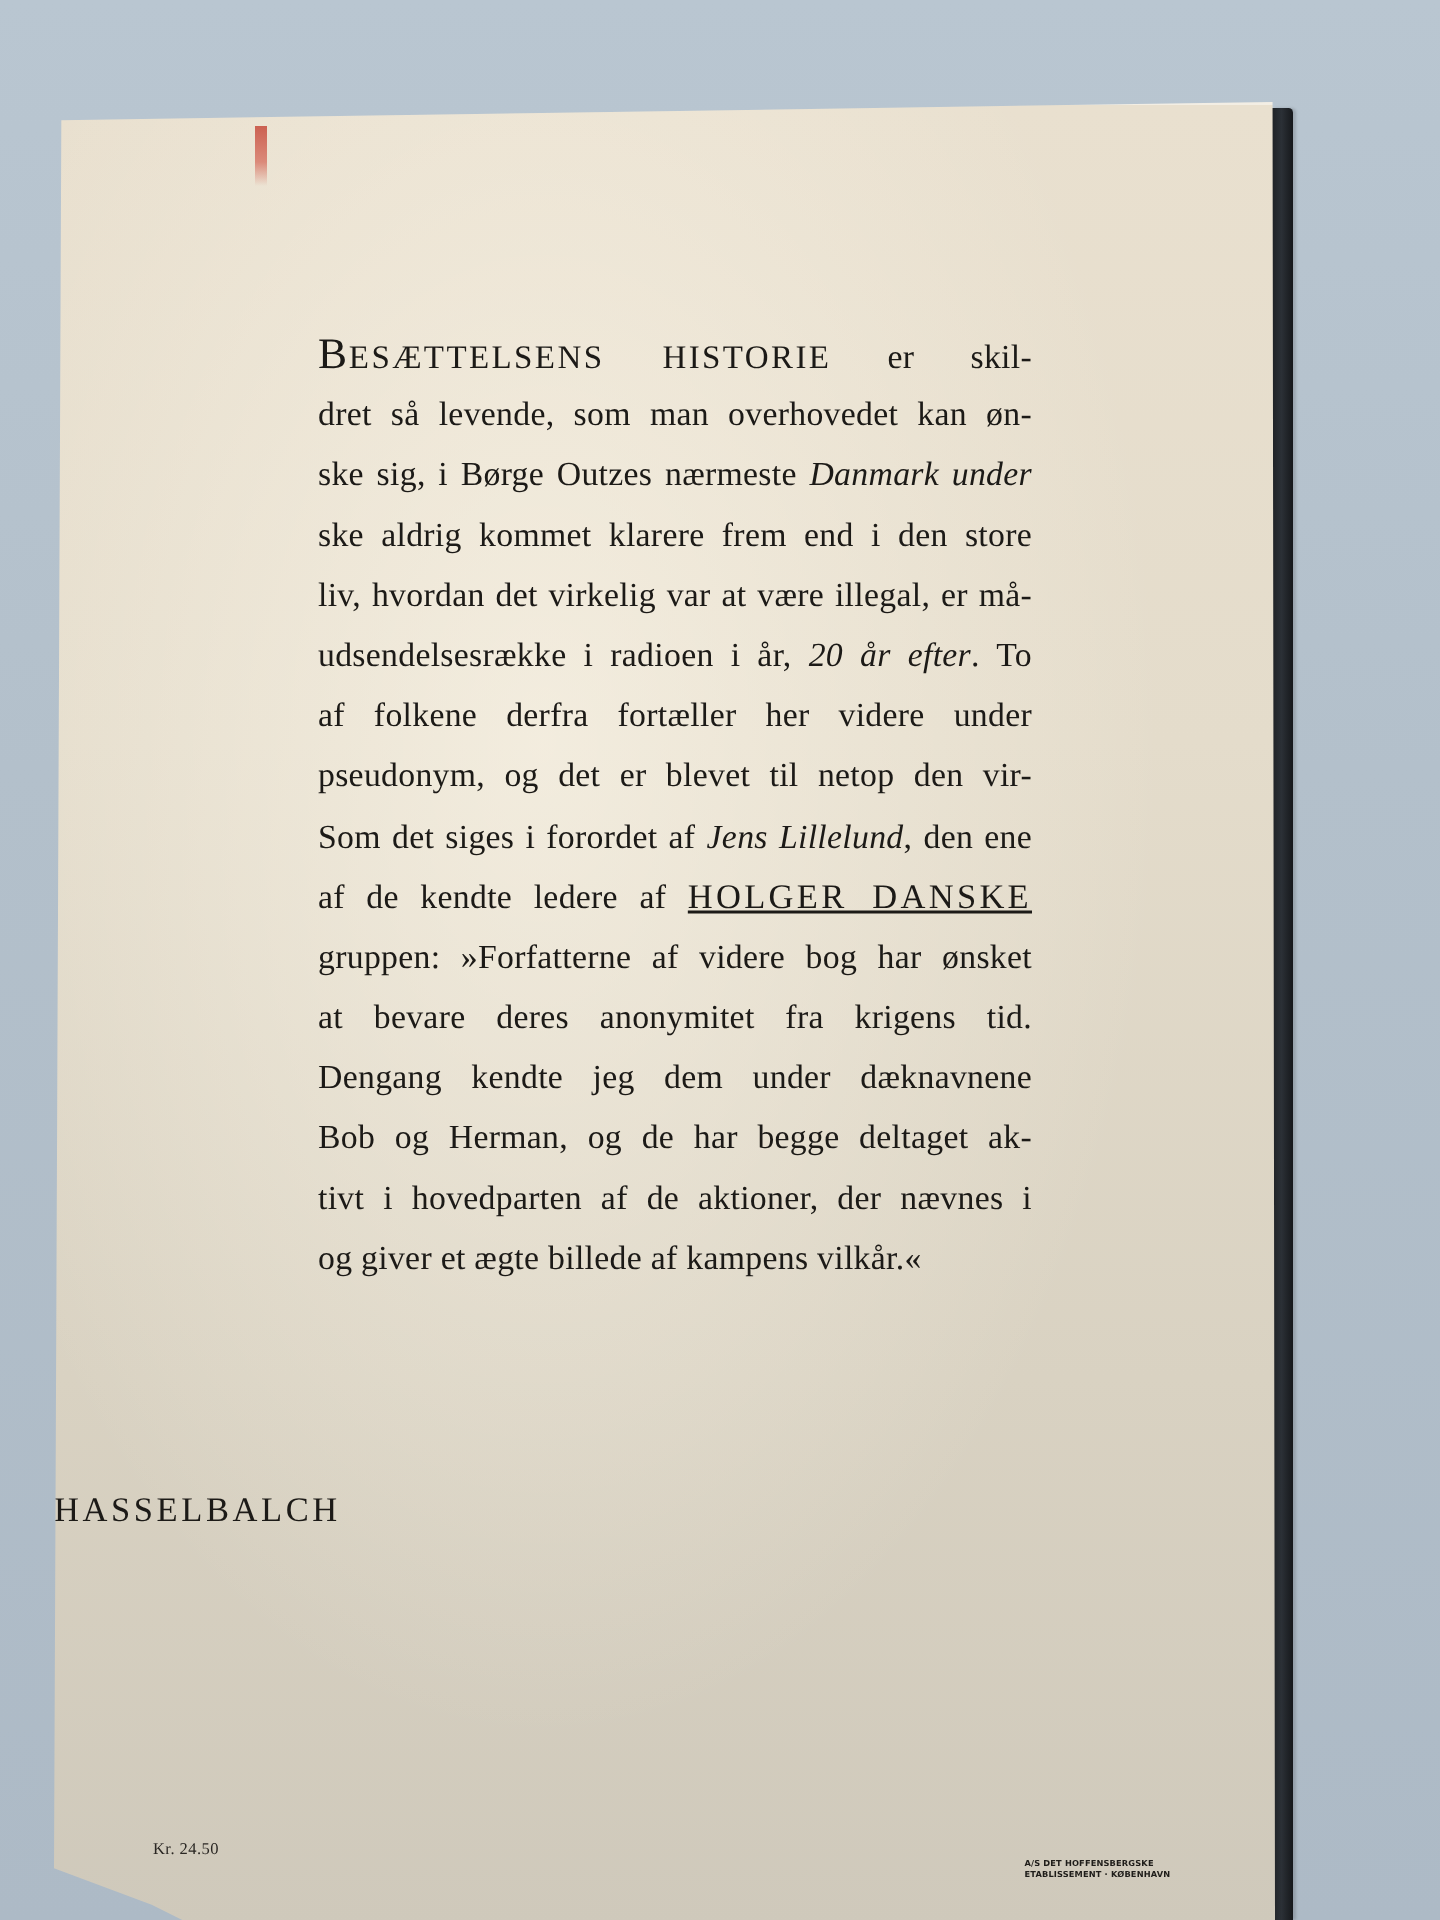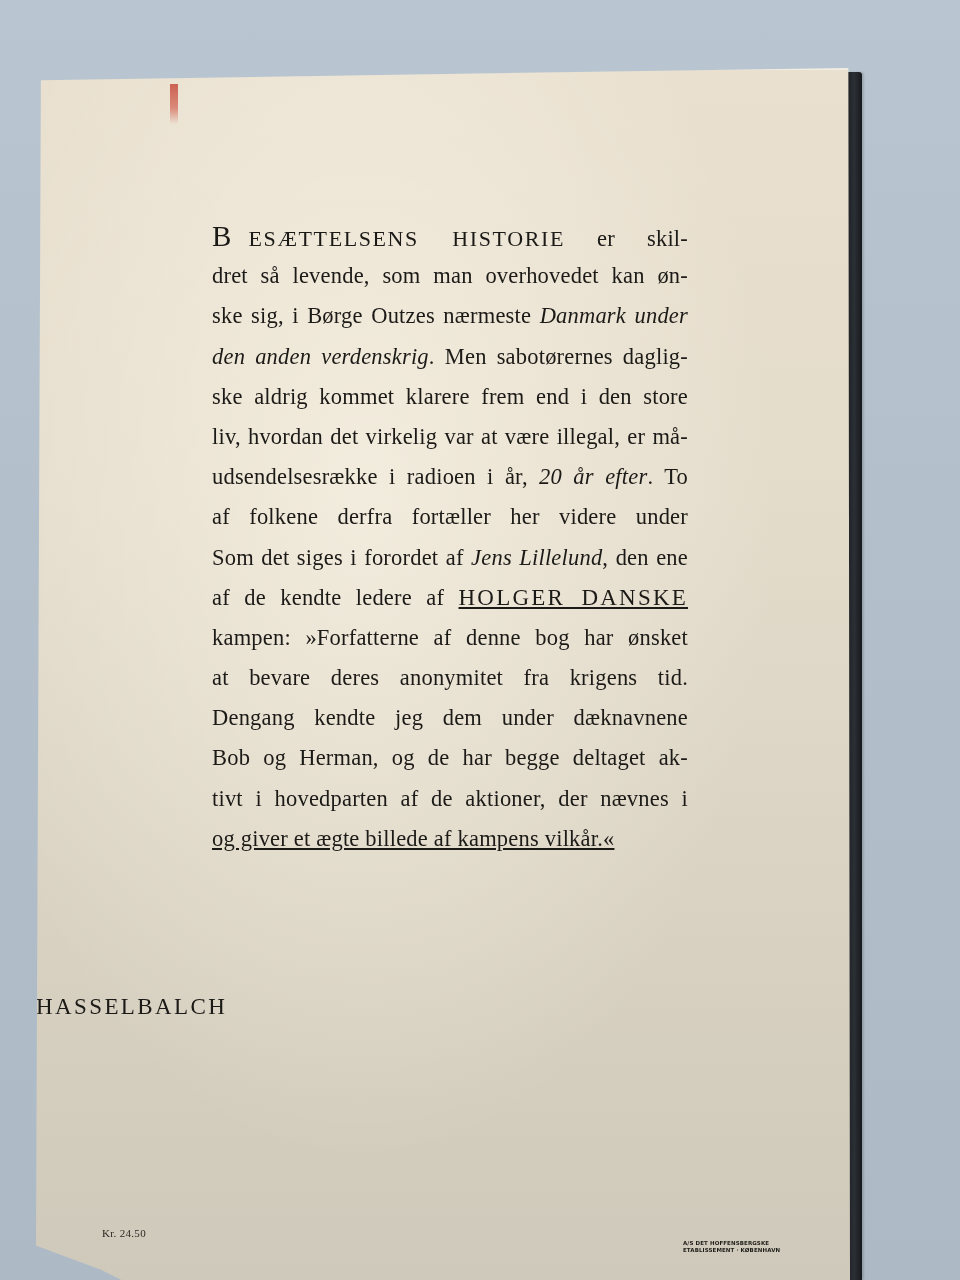--- a/index.html
+++ b/index.html
@@ -65,24 +65,23 @@
   }
   .blurb .line {
     display: block;
     white-space: nowrap;
     text-align: justify;
     text-align-last: justify;
     height: 40.2px;
   }
   .blurb .line.last {
     text-align-last: left;
-    text-decoration: underline;
   }
   .sc-big { font-size: 29px; letter-spacing: 1.2px; }
-  .sc { font-size: 22px; letter-spacing: 1.6px; margin-left: 16px; }
+  .sc { font-size: 22px; letter-spacing: 1.6px; }
   .holger { font-size: 23px; letter-spacing: 2.2px; text-decoration: underline; }
   em { font-style: italic; }
   .publisher {
     position: absolute;
     left: 0;
     width: 814px;
     top: 924px;
     text-align: left;
     font-size: 23px;
     letter-spacing: 2.4px;
@@ -114,28 +113,28 @@
 
 <div class="book">
   <div class="spine"></div>
   <div class="cover">
     <div class="red-mark"></div>
 
     <div class="blurb">
       <span class="line"><span class="sc-big">B</span><span class="sc">ESÆTTELSENS HISTORIE</span><span> er skil-</span></span>
       <span class="line">dret så levende, som man overhovedet kan øn-</span>
       <span class="line"><span>ske sig, i Børge Outzes nærmeste </span><em>Danmark under</em></span>
-      <span class="line"><em>den anden verdenskrig</em><span>. Men sabotørernes daglig-</span></span>
       <span class="line">ske aldrig kommet klarere frem end i den store</span>
       <span class="line">liv, hvordan det virkelig var at være illegal, er må-</span>
       <span class="line"><span>udsendelsesrække i radioen i år, </span><em>20 år efter</em><span>. To</span></span>
       <span class="line">af folkene derfra fortæller her videre under</span>
+      <span class="line">pseudonym, og det er blevet til netop den vir-</span>
       <span class="line"><span>Som det siges i forordet af </span><em>Jens Lillelund</em><span>, den ene</span></span>
       <span class="line"><span>af de kendte ledere af </span><span class="holger">HOLGER DANSKE</span></span>
-      <span class="line">kampen: »Forfatterne af denne bog har ønsket</span>
+      <span class="line">gruppen: »Forfatterne af videre bog har ønsket</span>
       <span class="line">at bevare deres anonymitet fra krigens tid.</span>
       <span class="line">Dengang kendte jeg dem under dæknavnene</span>
       <span class="line">Bob og Herman, og de har begge deltaget ak-</span>
       <span class="line">tivt i hovedparten af de aktioner, der nævnes i</span>
       <span class="line last">og giver et ægte billede af kampens vilkår.«</span>
     </div>
 
     <div class="publisher">HASSELBALCH</div>
 
     <div class="price">Kr. 24.50</div>

